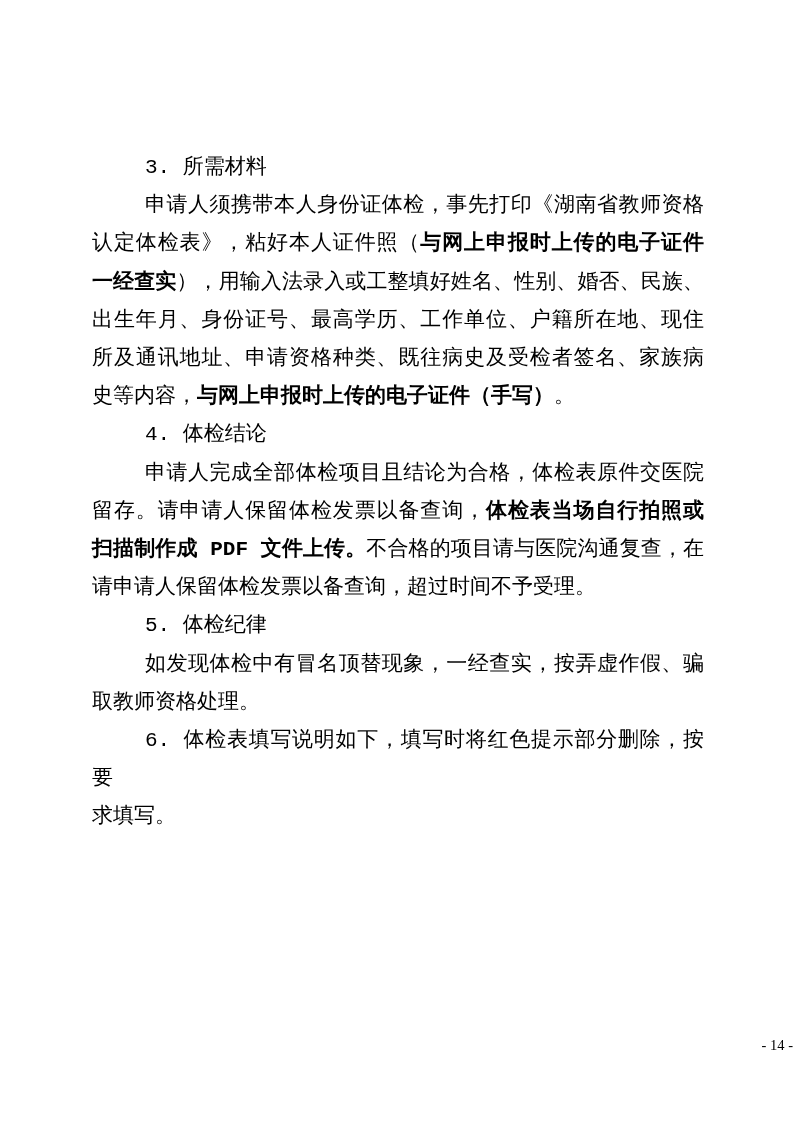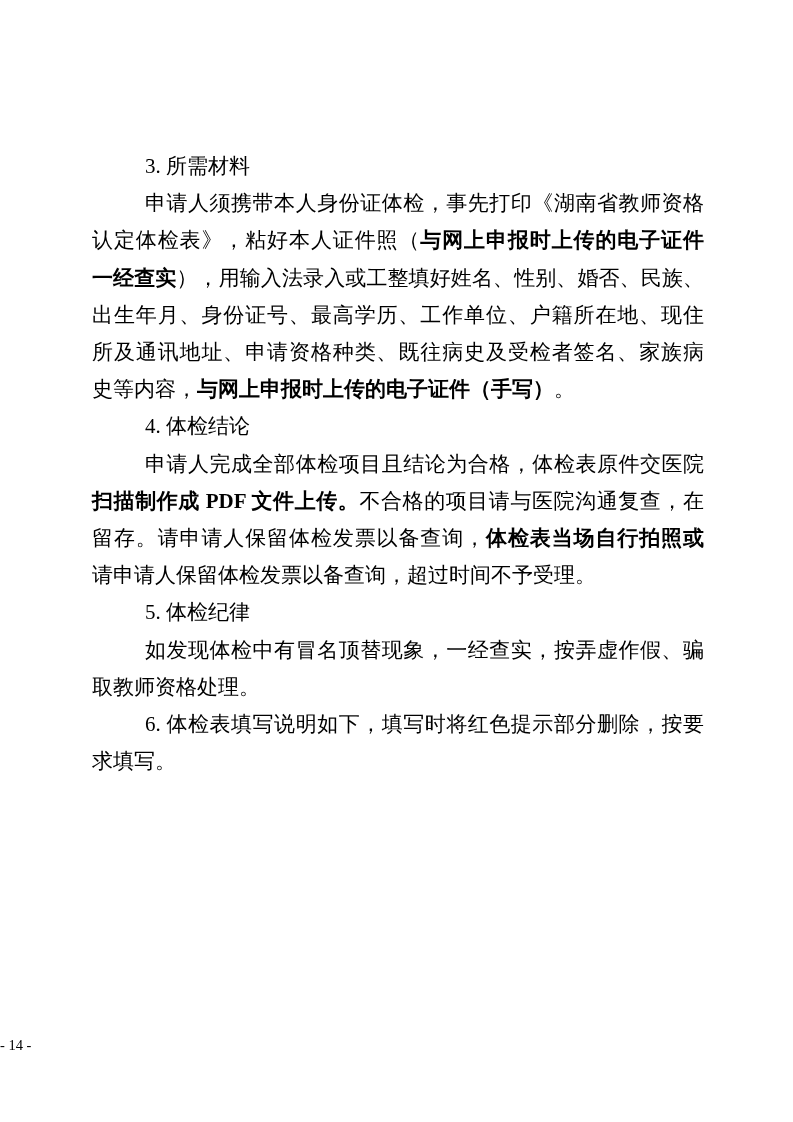--- a/index.html
+++ b/index.html
@@ -39,51 +39,52 @@
   .line.justify {
     text-align: justify;
     text-align-last: justify;
     text-justify: inter-character;
   }
   .line.indent {
     text-indent: 53px;
   }
   .run {
     font-weight: normal;
+    font-family: Liberation Mono, monospace;
   }
   .run.bold {
     font-weight: bold;
   }
   .footer {
     position: absolute;
     left: 0;
     top: 1036px;
     width: 793px;
-    text-align: left;
+    text-align: right;
     font-size: 14.5px;
     line-height: 18px;
     color: #000000;
   }
 </style>
 </head>
 <body>
 
 <div class="page">
   <div class="body-text">
       <div class="line indent"><span class="run">3. 所需材料</span></div>
       <div class="line indent justify"><span class="run">申请人须携带本人身份证体检，事先打印《湖南省教师资格</span></div>
       <div class="line justify"><span class="run">认定体检表》，粘好本人证件照（</span><span class="run bold">与网上申报时上传的电子证件</span></div>
       <div class="line justify"><span class="run bold">一经查实</span><span class="run">），用输入法录入或工整填好姓名、性别、婚否、民族、</span></div>
       <div class="line justify"><span class="run">出生年月、身份证号、最高学历、工作单位、户籍所在地、现住</span></div>
       <div class="line justify"><span class="run">所及通讯地址、申请资格种类、既往病史及受检者签名、家族病</span></div>
       <div class="line"><span class="run">史等内容，</span><span class="run bold">与网上申报时上传的电子证件（手写）</span><span class="run">。</span></div>
       <div class="line indent"><span class="run">4. 体检结论</span></div>
       <div class="line indent justify"><span class="run">申请人完成全部体检项目且结论为合格，体检表原件交医院</span></div>
+      <div class="line justify"><span class="run">留存。请申请人保留体检发票以备查询，</span><span class="run bold">体检表当场自行拍照或</span></div>
       <div class="line justify"><span class="run bold">扫描制作成 PDF 文件上传。</span><span class="run">不合格的项目请与医院沟通复查，在</span></div>
-      <div class="line justify"><span class="run">留存。请申请人保留体检发票以备查询，</span><span class="run bold">体检表当场自行拍照或</span></div>
       <div class="line"><span class="run">请申请人保留体检发票以备查询，超过时间不予受理。</span></div>
       <div class="line indent"><span class="run">5. 体检纪律</span></div>
       <div class="line indent justify"><span class="run">如发现体检中有冒名顶替现象，一经查实，按弄虚作假、骗</span></div>
       <div class="line"><span class="run">取教师资格处理。</span></div>
       <div class="line indent justify"><span class="run">6. 体检表填写说明如下，填写时将红色提示部分删除，按要</span></div>
       <div class="line"><span class="run">求填写。</span></div>
     </div>
   <div class="footer">
     <span>- 14 -</span>
   </div>

